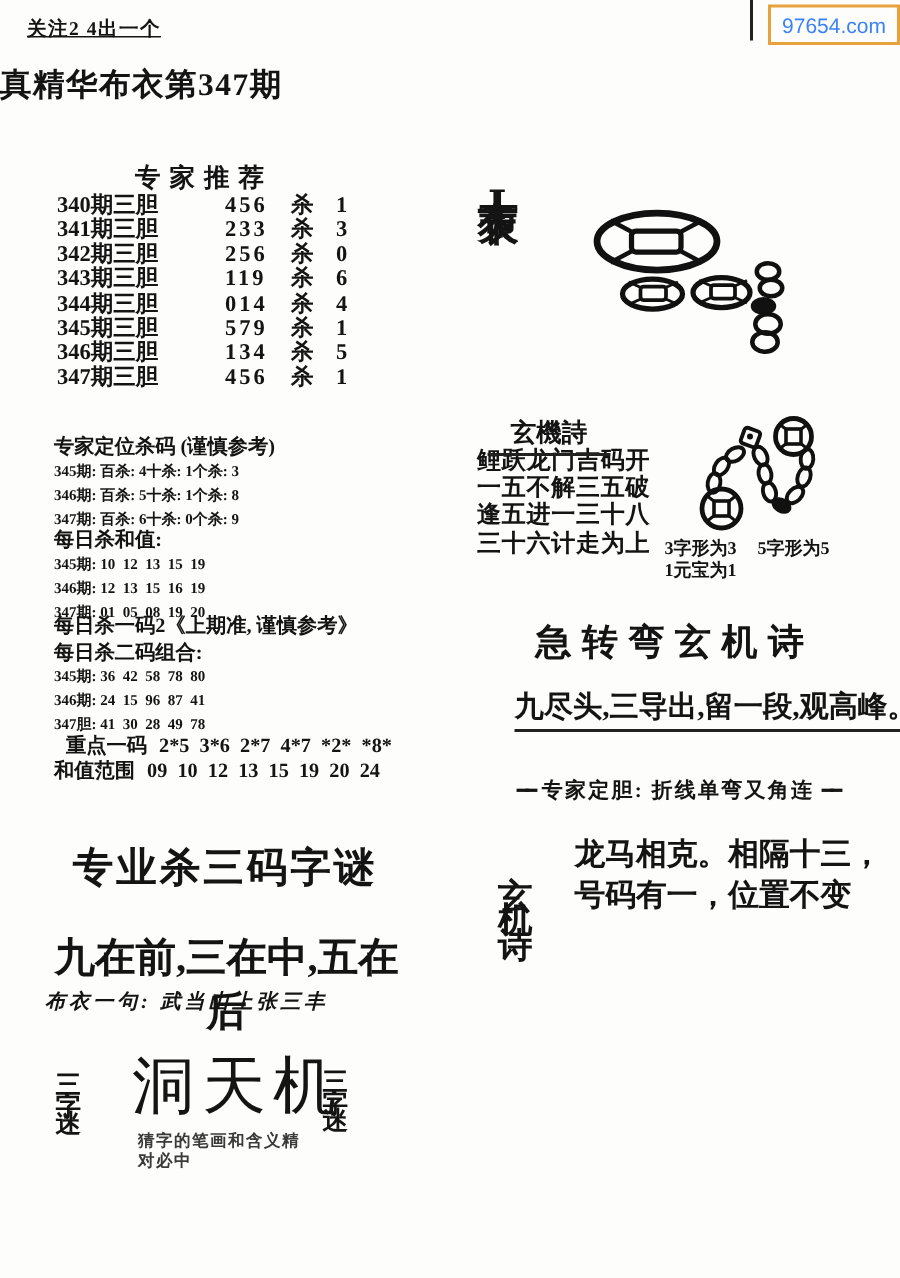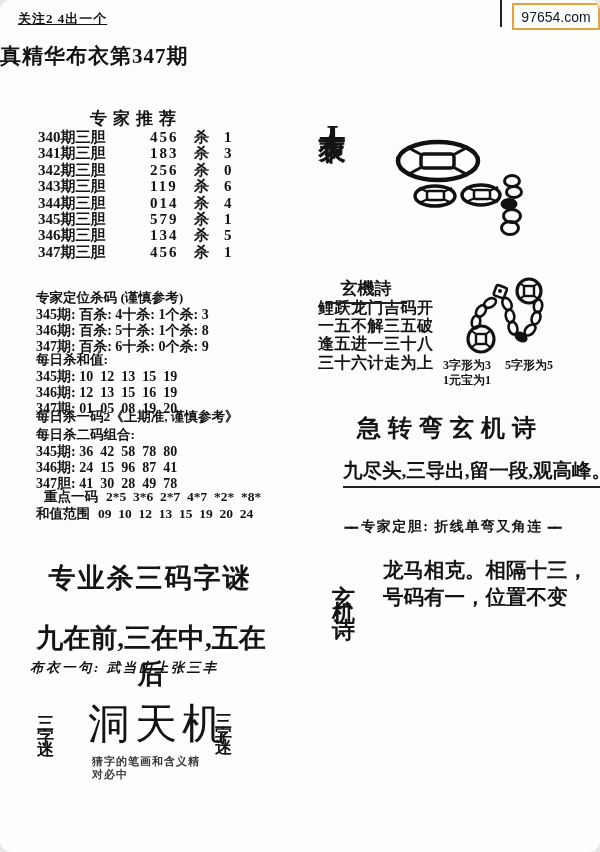--- a/index.html
+++ b/index.html
@@ -1,43 +1,43 @@
 <!DOCTYPE html>
 <html><head>
 <meta charset="utf-8">
 <style>
   html,body{margin:0;padding:0;background:#e8e8e8;}
   #page{
     position:relative;width:600px;height:852px;margin:0 auto;
     background:#fdfdfc;overflow:hidden;
-    font-family:"Liberation Serif","DejaVu Serif",serif;color:#141414;border-radius:11px;
+    font-family:"Liberation Serif","DejaVu Serif",serif;color:#141414;
   }
   .abs{position:absolute;}
   .pre{white-space:pre;}
 
   
   .top-note{left:18px;top:10px;font-size:13px;font-weight:bold;text-decoration:underline;letter-spacing:1px;}
   .top-rule{left:500px;top:0;width:2px;height:27px;background:#222;}
   .site-box{
     left:512px;top:3px;width:84px;height:23px;border:2px solid #e8a23c;
     display:flex;align-items:center;justify-content:center;
-    color:#0f172a;font-size:14px;font-family:"Liberation Sans","DejaVu Sans",sans-serif;
+    color:#3b82f6;font-size:14px;font-family:"Liberation Sans","DejaVu Sans",sans-serif;
   }
   .main-title{left:0;top:42px;width:600px;font-size:21px;font-weight:bold;letter-spacing:1px;}
 
   
   .rec-title{left:90px;top:107px;font-size:17px;font-weight:bold;letter-spacing:6px;}
   .rec-rows{left:38px;top:129px;font-size:15px;font-weight:bold;line-height:16.4px;}
   .rec-row{display:flex;}
   .rec-issue{width:112px;}
   .rec-dan{width:44px;letter-spacing:2px;}
   .rec-kl{width:30px;}
 
   .blk-title{font-size:13.5px;font-weight:bold;}
-  .blk-rows{font-size:14px;font-weight:bold;line-height:16.2px;}
+  .blk-rows{font-size:10px;font-weight:bold;line-height:16.2px;}
 
   .pos-kill{left:36px;top:289px;}
   .daily-sum{left:36px;top:351px;}
   .daily-one{left:36px;top:408px;}
   .key-line{left:44px;top:488px;font-size:13.5px;font-weight:bold;}
   .range-line{left:36px;top:505px;font-size:13.5px;font-weight:bold;}
   .lab{margin-right:8px;}
 
   
   .riddle-title{left:30px;top:560px;width:240px;text-align:center;font-size:27px;font-weight:bold;letter-spacing:2px;}
@@ -85,21 +85,21 @@
   <div class="abs rec-title">专家推荐</div>
   <div class="abs rec-rows">
     <div class="rec-row">
       <span class="rec-issue">340期三胆</span>
       <span class="rec-dan">456</span>
       <span class="rec-kl">杀</span>
       <span>1</span>
     </div>
     <div class="rec-row">
       <span class="rec-issue">341期三胆</span>
-      <span class="rec-dan">183</span>
+      <span class="rec-dan">233</span>
       <span class="rec-kl">杀</span>
       <span>3</span>
     </div>
     <div class="rec-row">
       <span class="rec-issue">342期三胆</span>
       <span class="rec-dan">256</span>
       <span class="rec-kl">杀</span>
       <span>0</span>
     </div>
     <div class="rec-row">

